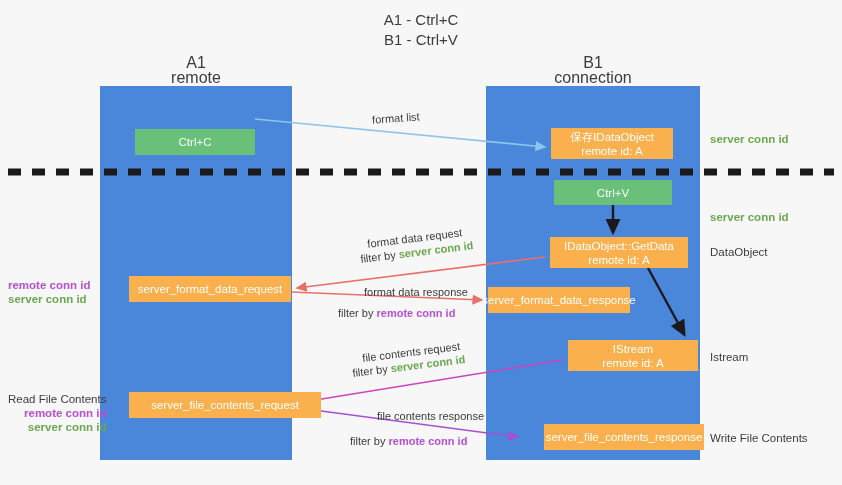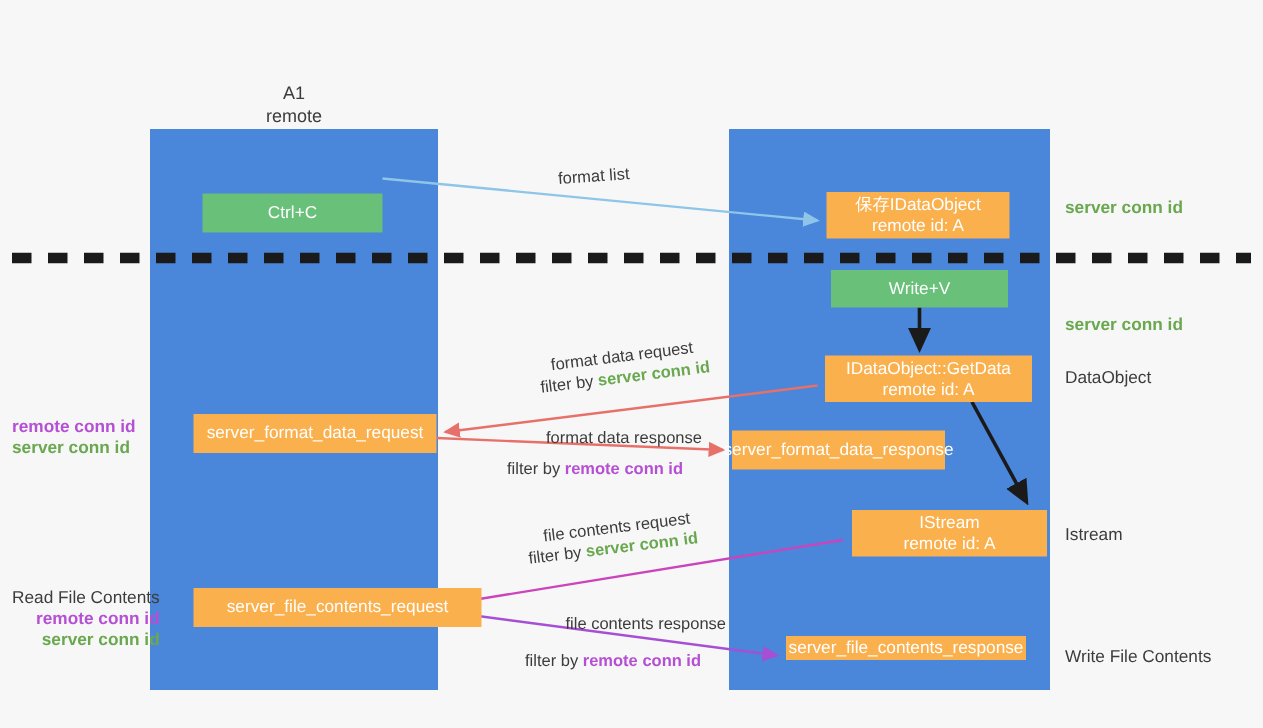--- a/index.html
+++ b/index.html
@@ -19,21 +19,21 @@
     text-align:center;font-size:15px;line-height:20px;color:#3c3c3c;
   }
 
   .lane{
     position:absolute;background:#4a86d9;
   }
   .lane-a{left:100px;top:86px;width:192px;height:374px;}
   .lane-b{left:486px;top:86px;width:214px;height:374px;}
 
   .lane-head{
-    position:absolute;text-align:center;font-size:12px;line-height:15px;color:#3c3c3c;
+    position:absolute;text-align:center;font-size:16px;line-height:15px;color:#3c3c3c;
   }
   .lane-head-a{left:100px;top:55px;width:192px;}
   .lane-head-b{left:486px;top:55px;width:214px;}
 
   .box{
     position:absolute;
     box-sizing:border-box;
     display:flex;flex-direction:column;
     align-items:center;justify-content:center;
     color:#ffffff;font-size:11.5px;line-height:14px;
@@ -43,21 +43,21 @@
   .box-orange{background:#fbb04e;}
 
   .b-ctrlc   {left:135px;top:105px;width:120px;height:26px;margin-top:24px;}
   .b-idataobj{left:551px;top:128px;width:122px;height:31px;}
   .b-ctrlv   {left:554px;top:180px;width:118px;height:25px;}
   .b-getdata {left:550px;top:237px;width:138px;height:31px;}
   .b-fdreq   {left:129px;top:276px;width:162px;height:26px;text-align:center;}
   .b-fdresp  {left:488px;top:287px;width:142px;height:26px;}
   .b-istream {left:568px;top:340px;width:130px;height:31px;}
   .b-fcreq   {left:129px;top:392px;width:192px;height:26px;}
-  .b-fcresp  {left:524px;top:424px;width:160px;height:16px;}
+  .b-fcresp  {left:544px;top:424px;width:160px;height:26px;}
 
   .lbl{position:absolute;font-size:11.5px;line-height:14px;}
   .lbl-green{color:#6aa84f;font-weight:bold;}
   .lbl-purple{color:#b54fd4;font-weight:bold;}
   .lbl-dark{color:#3c3c3c;}
 
   .lbl-serverconn-1{left:710px;top:132px;}
   .lbl-serverconn-2{left:710px;top:210px;}
   .lbl-dataobject  {left:710px;top:245px;}
   .lbl-istream     {left:710px;top:350px;}
@@ -83,27 +83,35 @@
   .ann-fcreq {left:362px;top:345px;transform:rotate(-7deg);}
   .ann-fcreq2{left:352px;top:359px;transform:rotate(-7deg);}
   .ann-fcresp {left:377px;top:409px;}
   .ann-fcresp2{left:350px;top:434px;}
 </style>
 </head>
 <body>
 
 <div class="stage">
 
+  <div class="title">
+    <div>A1 - Ctrl+C</div>
+    <div>B1 - Ctrl+V</div>
+  </div>
 
   <div class="lane lane-a"></div>
   <div class="lane lane-b"></div>
 
   <div class="lane-head lane-head-a">
     <div>A1</div>
     <div>remote</div>
+  </div>
+  <div class="lane-head lane-head-b">
+    <div>B1</div>
+    <div>connection</div>
   </div>
 
   <svg class="layer" viewBox="0 0 842 485">
     <defs>
       <marker id="ar-blue" markerWidth="7" markerHeight="7" refX="6" refY="3.2" orient="auto">
         <path d="M0,0 L7,3.2 L0,6.4 z" fill="#8ec5e8"></path>
       </marker>
       <marker id="ar-red" markerWidth="7" markerHeight="7" refX="6" refY="3.2" orient="auto">
         <path d="M0,0 L7,3.2 L0,6.4 z" fill="#e8706a"></path>
       </marker>
@@ -138,21 +146,21 @@
   <div class="box box-green b-ctrlc">
     <span>Ctrl+C</span>
   </div>
 
   <div class="box box-orange b-idataobj">
     <span>保存IDataObject</span>
     <span>remote id: A</span>
   </div>
 
   <div class="box box-green b-ctrlv">
-    <span>Write+V</span>
+    <span>Ctrl+V</span>
   </div>
 
   <div class="box box-orange b-getdata">
     <span>IDataObject::GetData</span>
     <span>remote id: A</span>
   </div>
 
   <div class="box box-orange b-fdreq">
     <span>server_format_data_request</span>
   </div>

